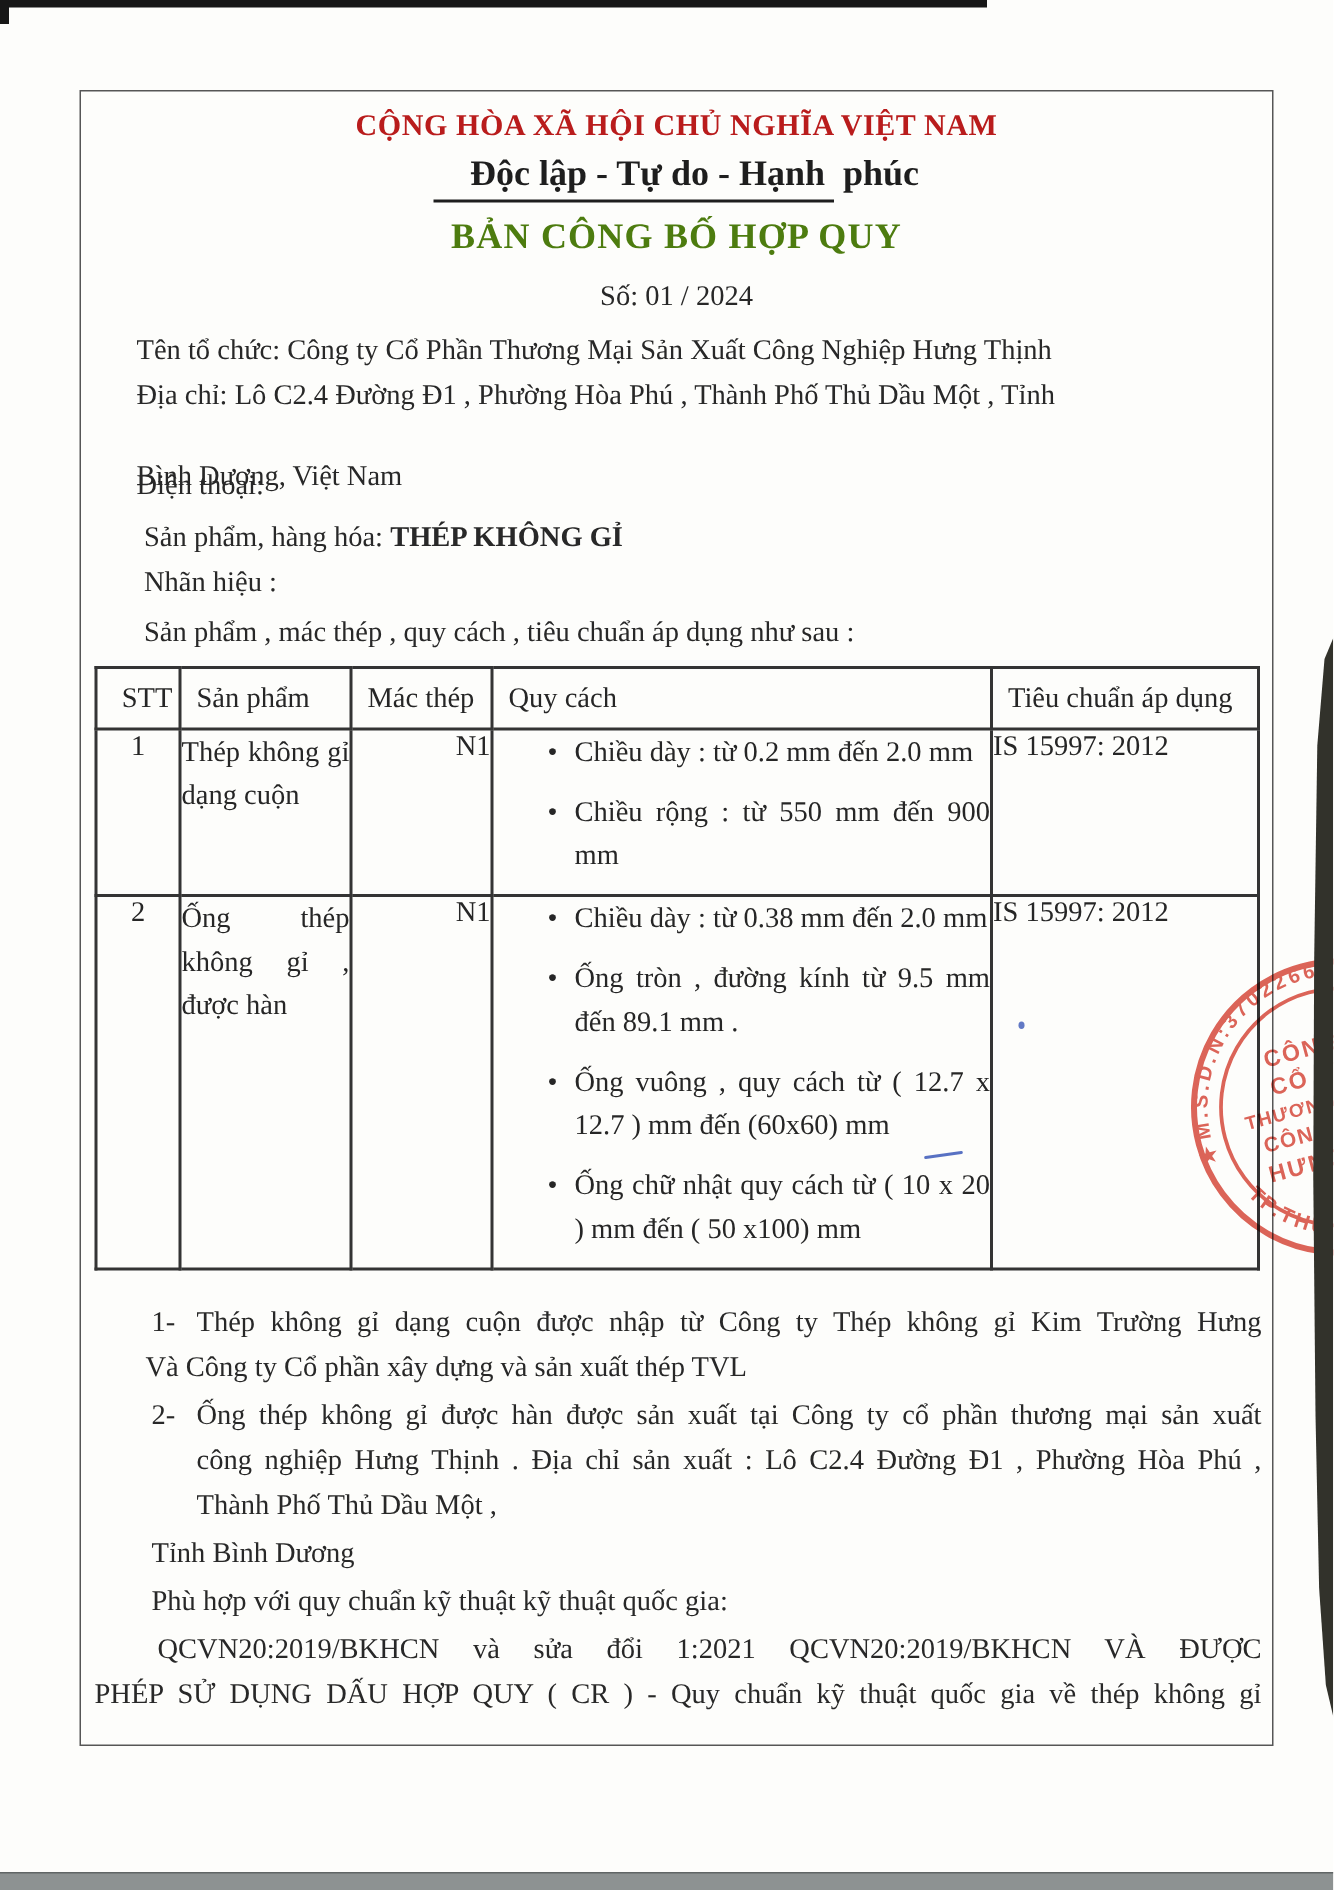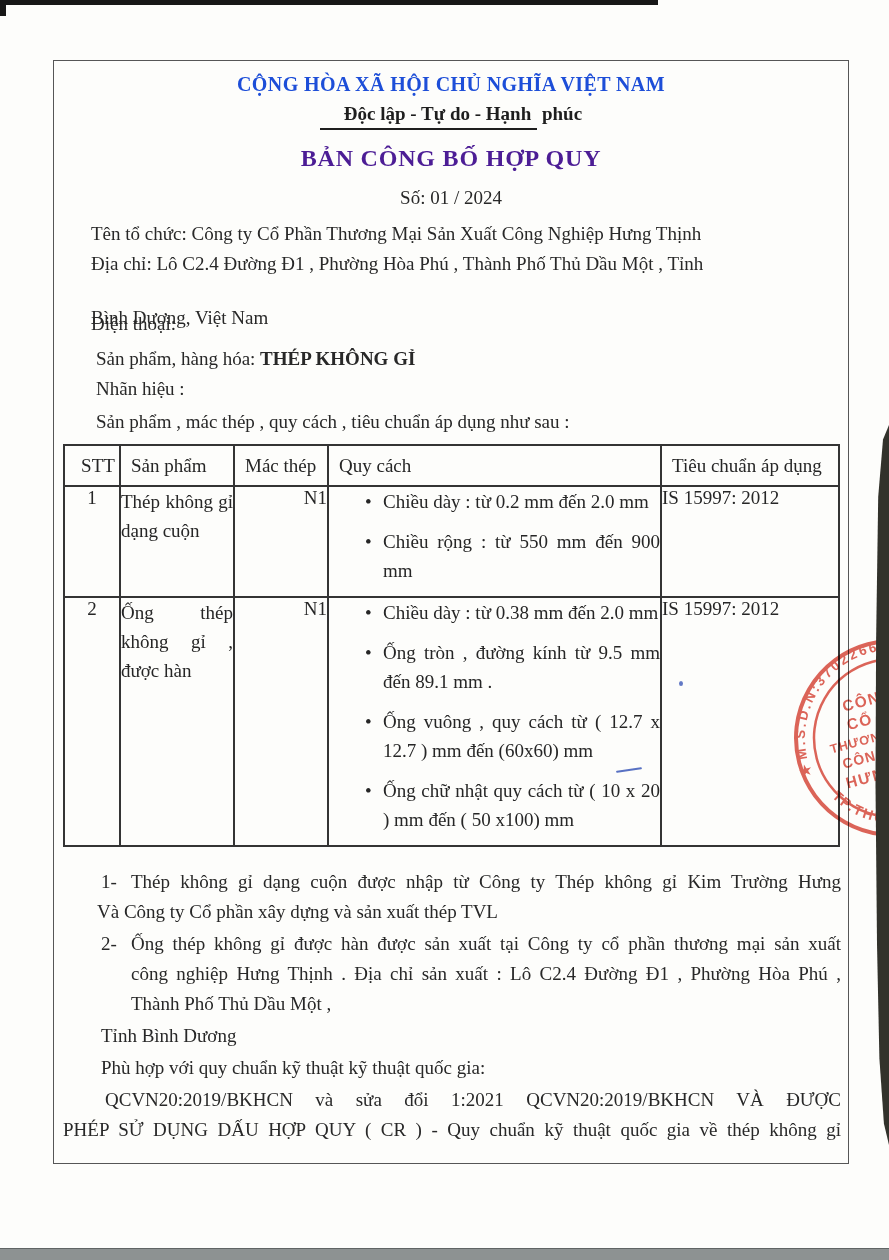--- a/index.html
+++ b/index.html
@@ -19,24 +19,24 @@
   .scan-bottom-strip{position:absolute;bottom:0;left:0;width:100%;height:11px;background:#8d9292;border-top:1px solid #606565;}
   .pen-dash{position:absolute;left:616px;top:769px;width:26px;height:2px;background:#3b58b8;transform:rotate(-8deg);border-radius:2px;opacity:.85;}
   .pen-dot{position:absolute;left:679px;top:681px;width:4px;height:5px;background:#3b58b8;border-radius:50%;opacity:.8;}
 
   
   .docbox{
     position:absolute;left:53px;top:60px;width:794px;height:1102px;
     border:1.5px solid #565656;background:transparent;
   }
   .center{text-align:center;}
-  .nat-title{position:absolute;top:12px;left:0;width:100%;font-size:20px;font-weight:bold;letter-spacing:.4px;color:#1d4ed8;}
-  .motto{position:absolute;top:42px;left:0;width:100%;font-size:19px;font-weight:bold;color:#1e1e1e;}
+  .nat-title{position:absolute;top:12px;left:0;width:100%;font-size:20px;font-weight:bold;letter-spacing:.4px;color:#b91c1c;}
+  .motto{position:absolute;top:42px;left:0;width:100%;font-size:24px;font-weight:bold;color:#1e1e1e;}
   .motto .u{display:inline-block;border-bottom:2.5px solid #1e1e1e;padding:0 6px 3px 24px;}
-  .doc-title{position:absolute;top:84px;left:0;width:100%;font-size:24px;font-weight:bold;letter-spacing:.8px;color:#4c1d95;}
+  .doc-title{position:absolute;top:84px;left:0;width:100%;font-size:24px;font-weight:bold;letter-spacing:.8px;color:#4d7c0f;}
   .doc-number{position:absolute;top:126px;left:0;width:100%;font-size:19px;}
 
   .infoline{position:absolute;left:37px;width:744px;font-size:19px;line-height:29px;}
   .i1{top:158px;} .i2{top:188px;} .i3{top:218px;margin-top:24px;} .i4{top:248px;}
   .i5{top:283px;left:42px;} .i6{top:313px;left:42px;} .i7{top:346px;left:42px;}
   .bold{font-weight:bold;text-align:center;}
 
   
   table.spec{
     position:absolute;left:9px;top:383px;width:775px;

